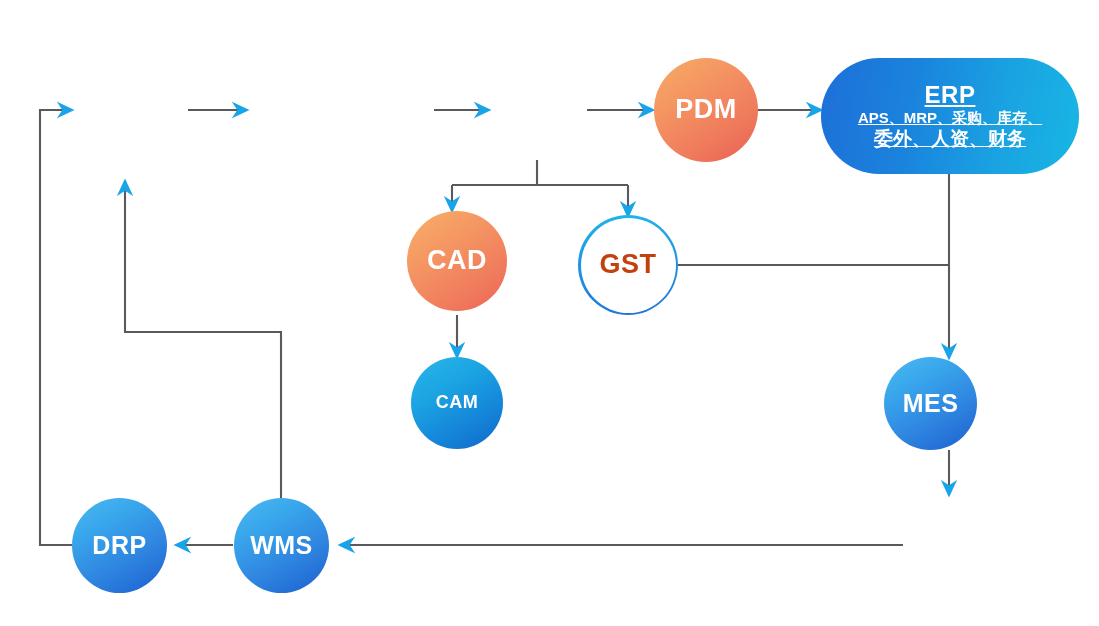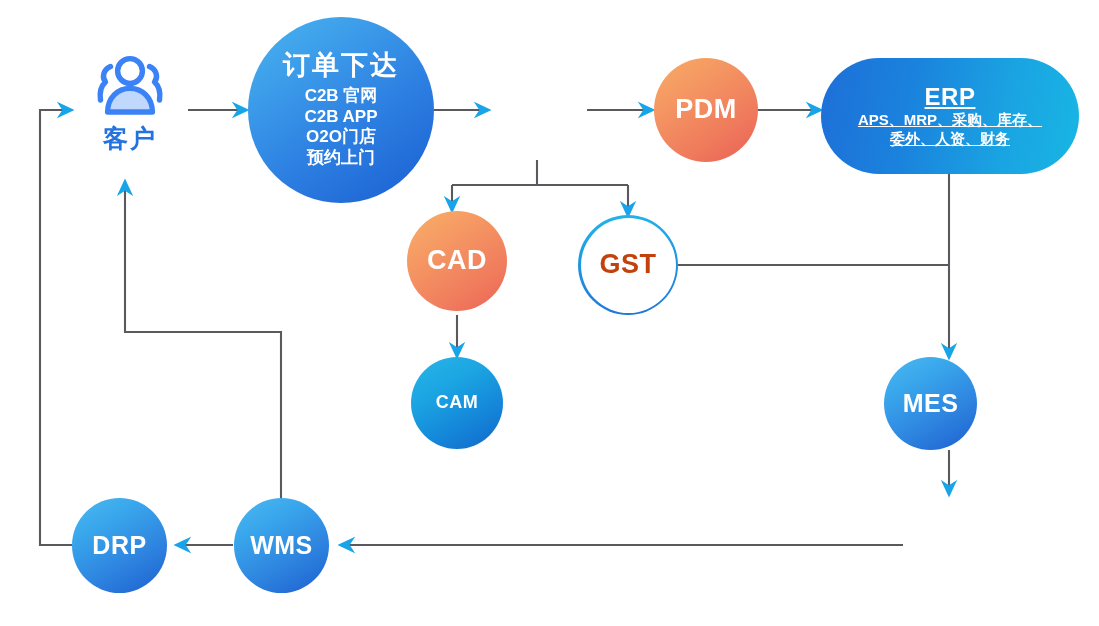--- a/index.html
+++ b/index.html
@@ -148,49 +148,31 @@
       <path d="M 949 450 L 949 495" marker-end="url(#ah-d)"></path>
 
       <path d="M 903 545 L 340 545" marker-end="url(#ah-l)"></path>
 
       <path d="M 233 545 L 176 545" marker-end="url(#ah-l)"></path>
 
       <path d="M 281 498 L 281 332 L 125 332 L 125 181" marker-end="url(#ah-u)"></path>
     </g>
   </svg>
 
-  <div id="customer">
-    <svg width="74" height="72" viewBox="0 0 74 72">
-      <g fill="none" stroke="#3b82f6" stroke-width="5.4" stroke-linecap="round" stroke-linejoin="round">
-        <path d="M17.5 14.5 C10.5 17.5 8.5 25 12.5 30 C8 34 6.5 41 7.5 48"></path>
-        <path d="M56.5 14.5 C63.5 17.5 65.5 25 61.5 30 C66 34 67.5 41 66.5 48"></path>
-      </g>
-      <circle cx="37" cy="19" r="12.4" fill="#ffffff" stroke="#3b82f6" stroke-width="5.4"></circle>
-      <path d="M14.6 60 C14.6 45.8 24.6 36.4 37 36.4 C49.4 36.4 59.4 45.8 59.4 60 Z" fill="#bfd8fb" stroke="#3b82f6" stroke-width="5.4" stroke-linejoin="round"></path>
-    </svg>
-    <div class="cust-label">客户</div>
-  </div>
-
-  <div class="node circle order-blue" style="left:248px; top:17px; width:186px; height:186px;">
-    <div class="title" style="font-size:27px; margin-bottom:5px; letter-spacing:2px;">订单下达</div>
-    <div class="subtitle" style="font-size:17px;">C2B 官网</div>
-    <div class="subtitle" style="font-size:17px;">C2B APP</div>
-    <div class="subtitle" style="font-size:17px;">O2O门店</div>
-    <div class="subtitle" style="font-size:17px;">预约上门</div>
-  </div>
+
 
 
   <div class="node circle orange" style="left:654px; top:58px; width:104px; height:104px;">
     <div class="title" style="font-size:27px;">PDM</div>
   </div>
 
   <div class="node pill erp-blue" style="left:821px; top:58px; width:258px; height:116px;">
     <div class="title" style="font-size:24px; margin-bottom:1px;">ERP</div>
     <div class="subtitle" style="font-size:15px;">APS、MRP、采购、库存、</div>
-    <div class="subtitle" style="font-size:15px;">委外、人资、财务</div>
+    <div class="subtitle" style="font-size:19px;">委外、人资、财务</div>
   </div>
 
   <div class="node circle cad-orange" style="left:407px; top:211px; width:100px; height:100px;">
     <div class="title" style="font-size:27px;">CAD</div>
   </div>
 
   <div class="node circle outline-node" style="left:578px; top:215px; width:100px; height:100px;">
     <div class="ring">
       <div class="ring-inner"></div>
     </div>

